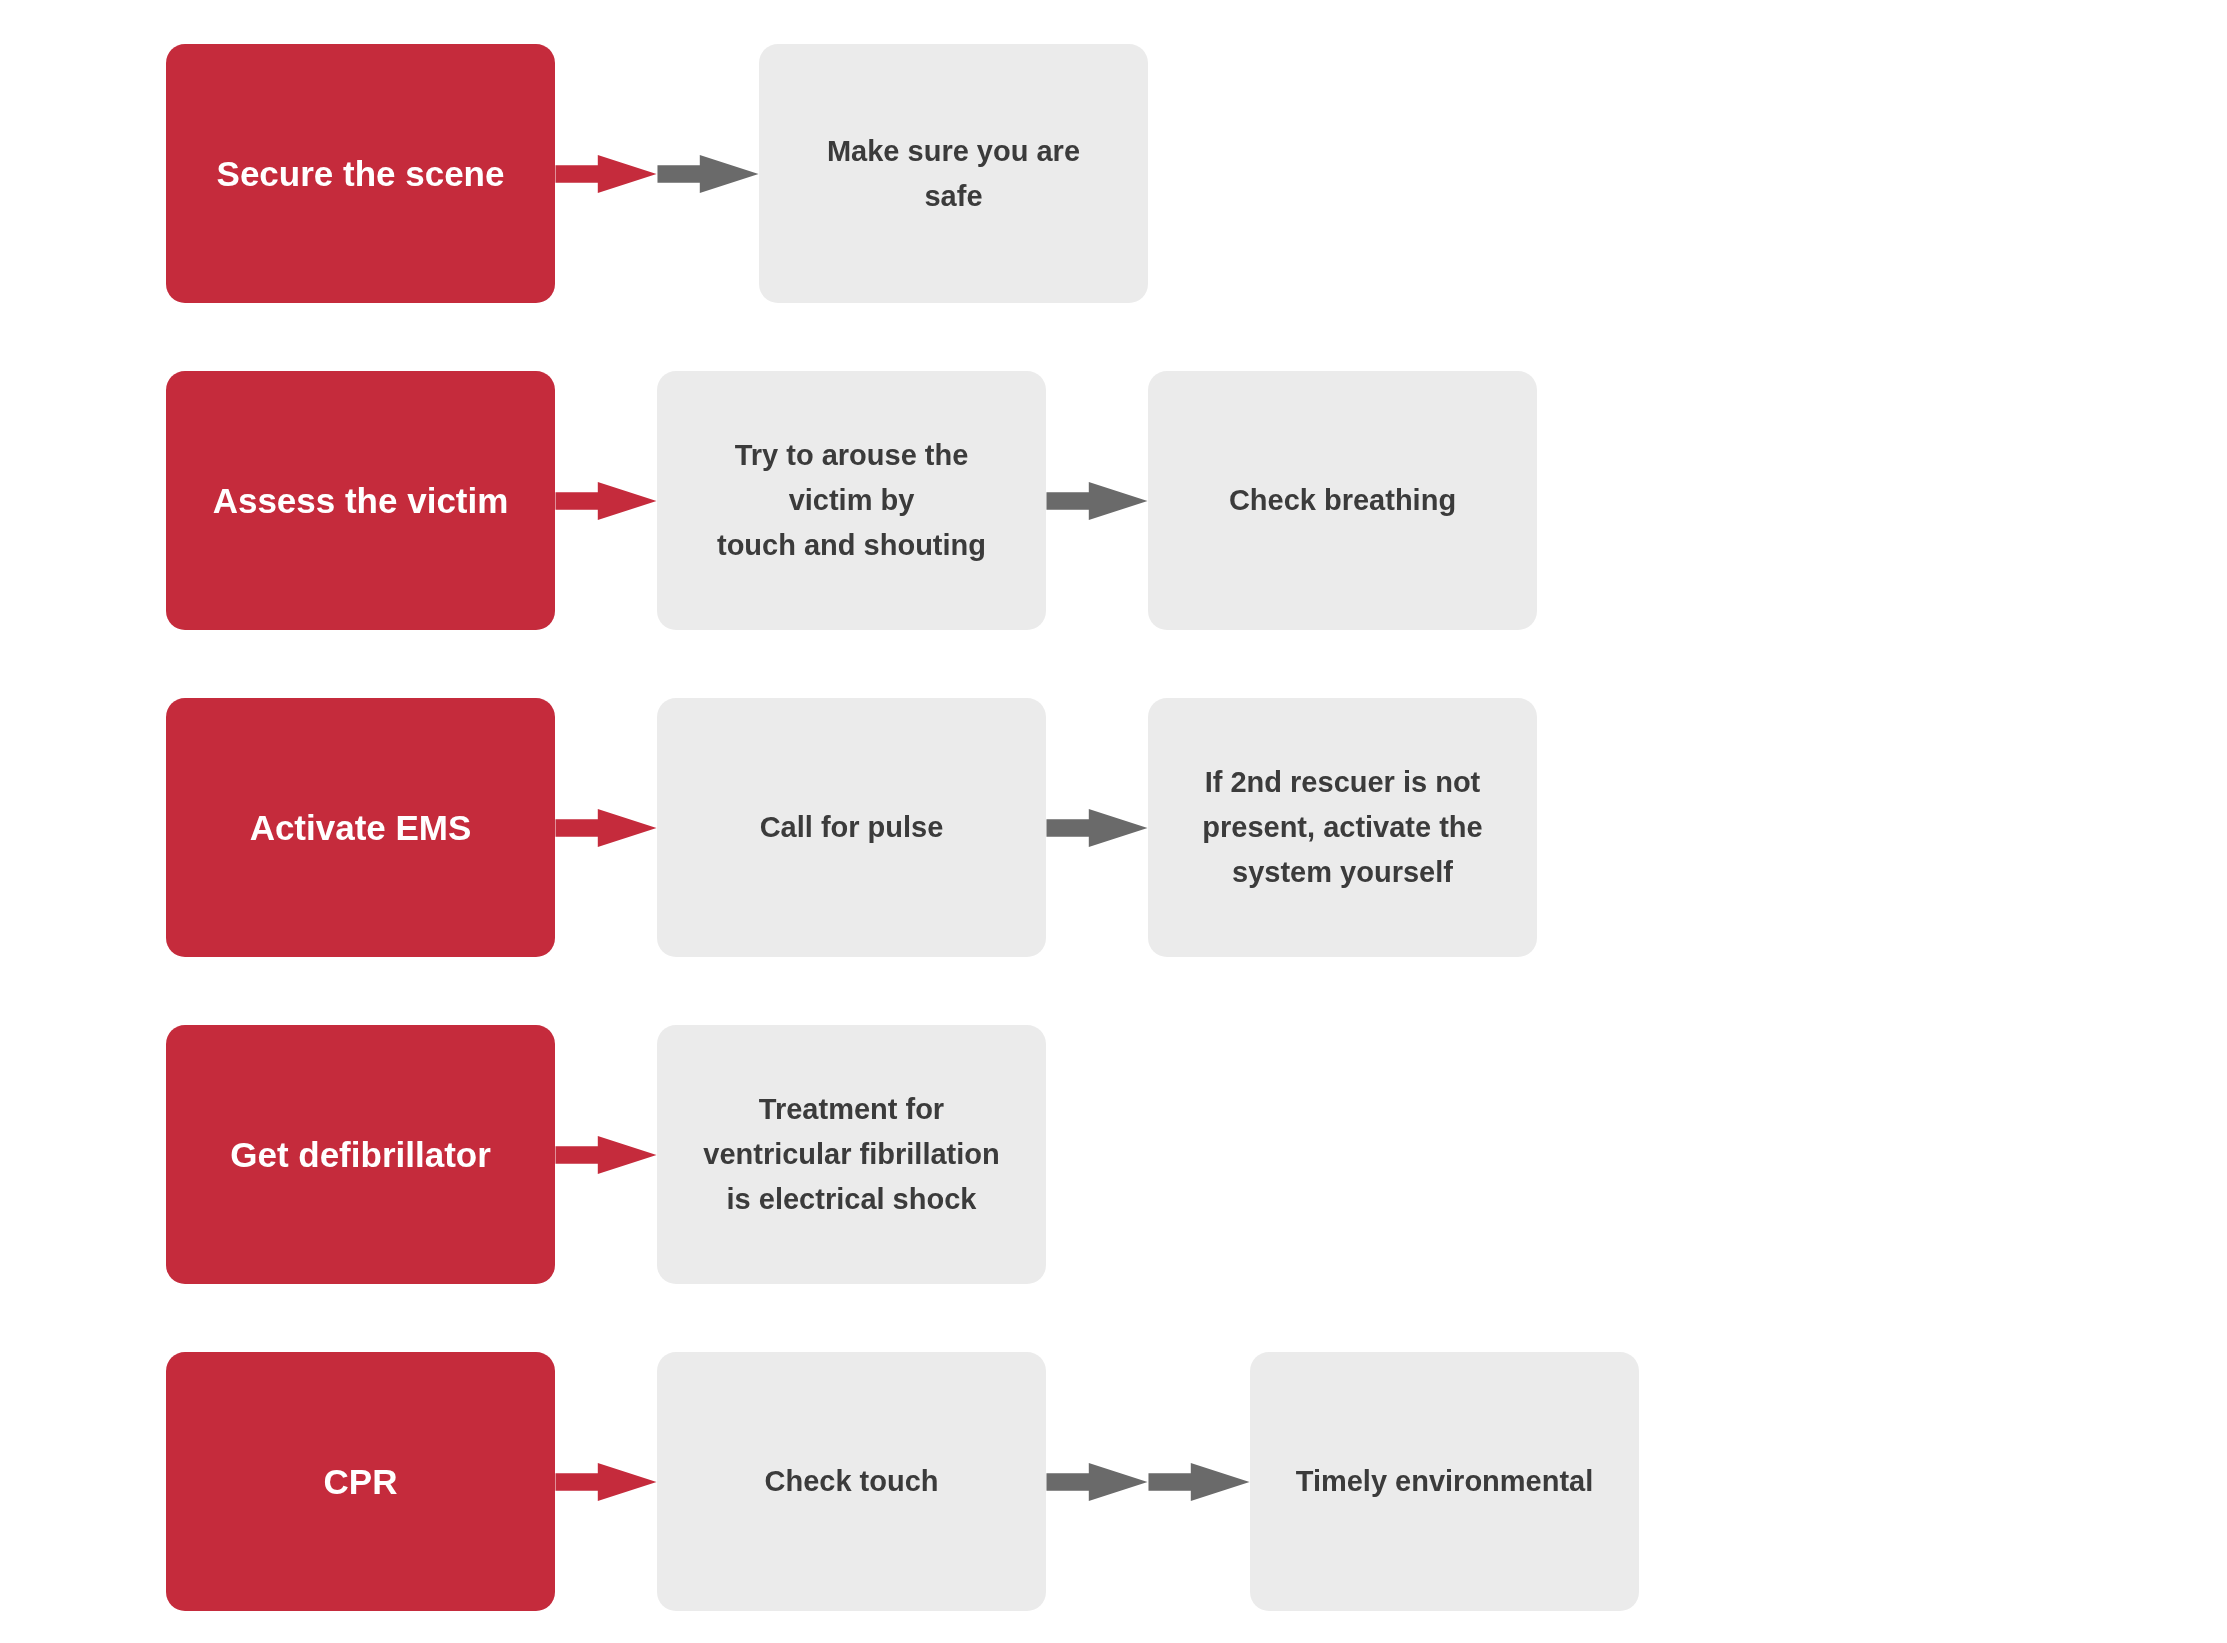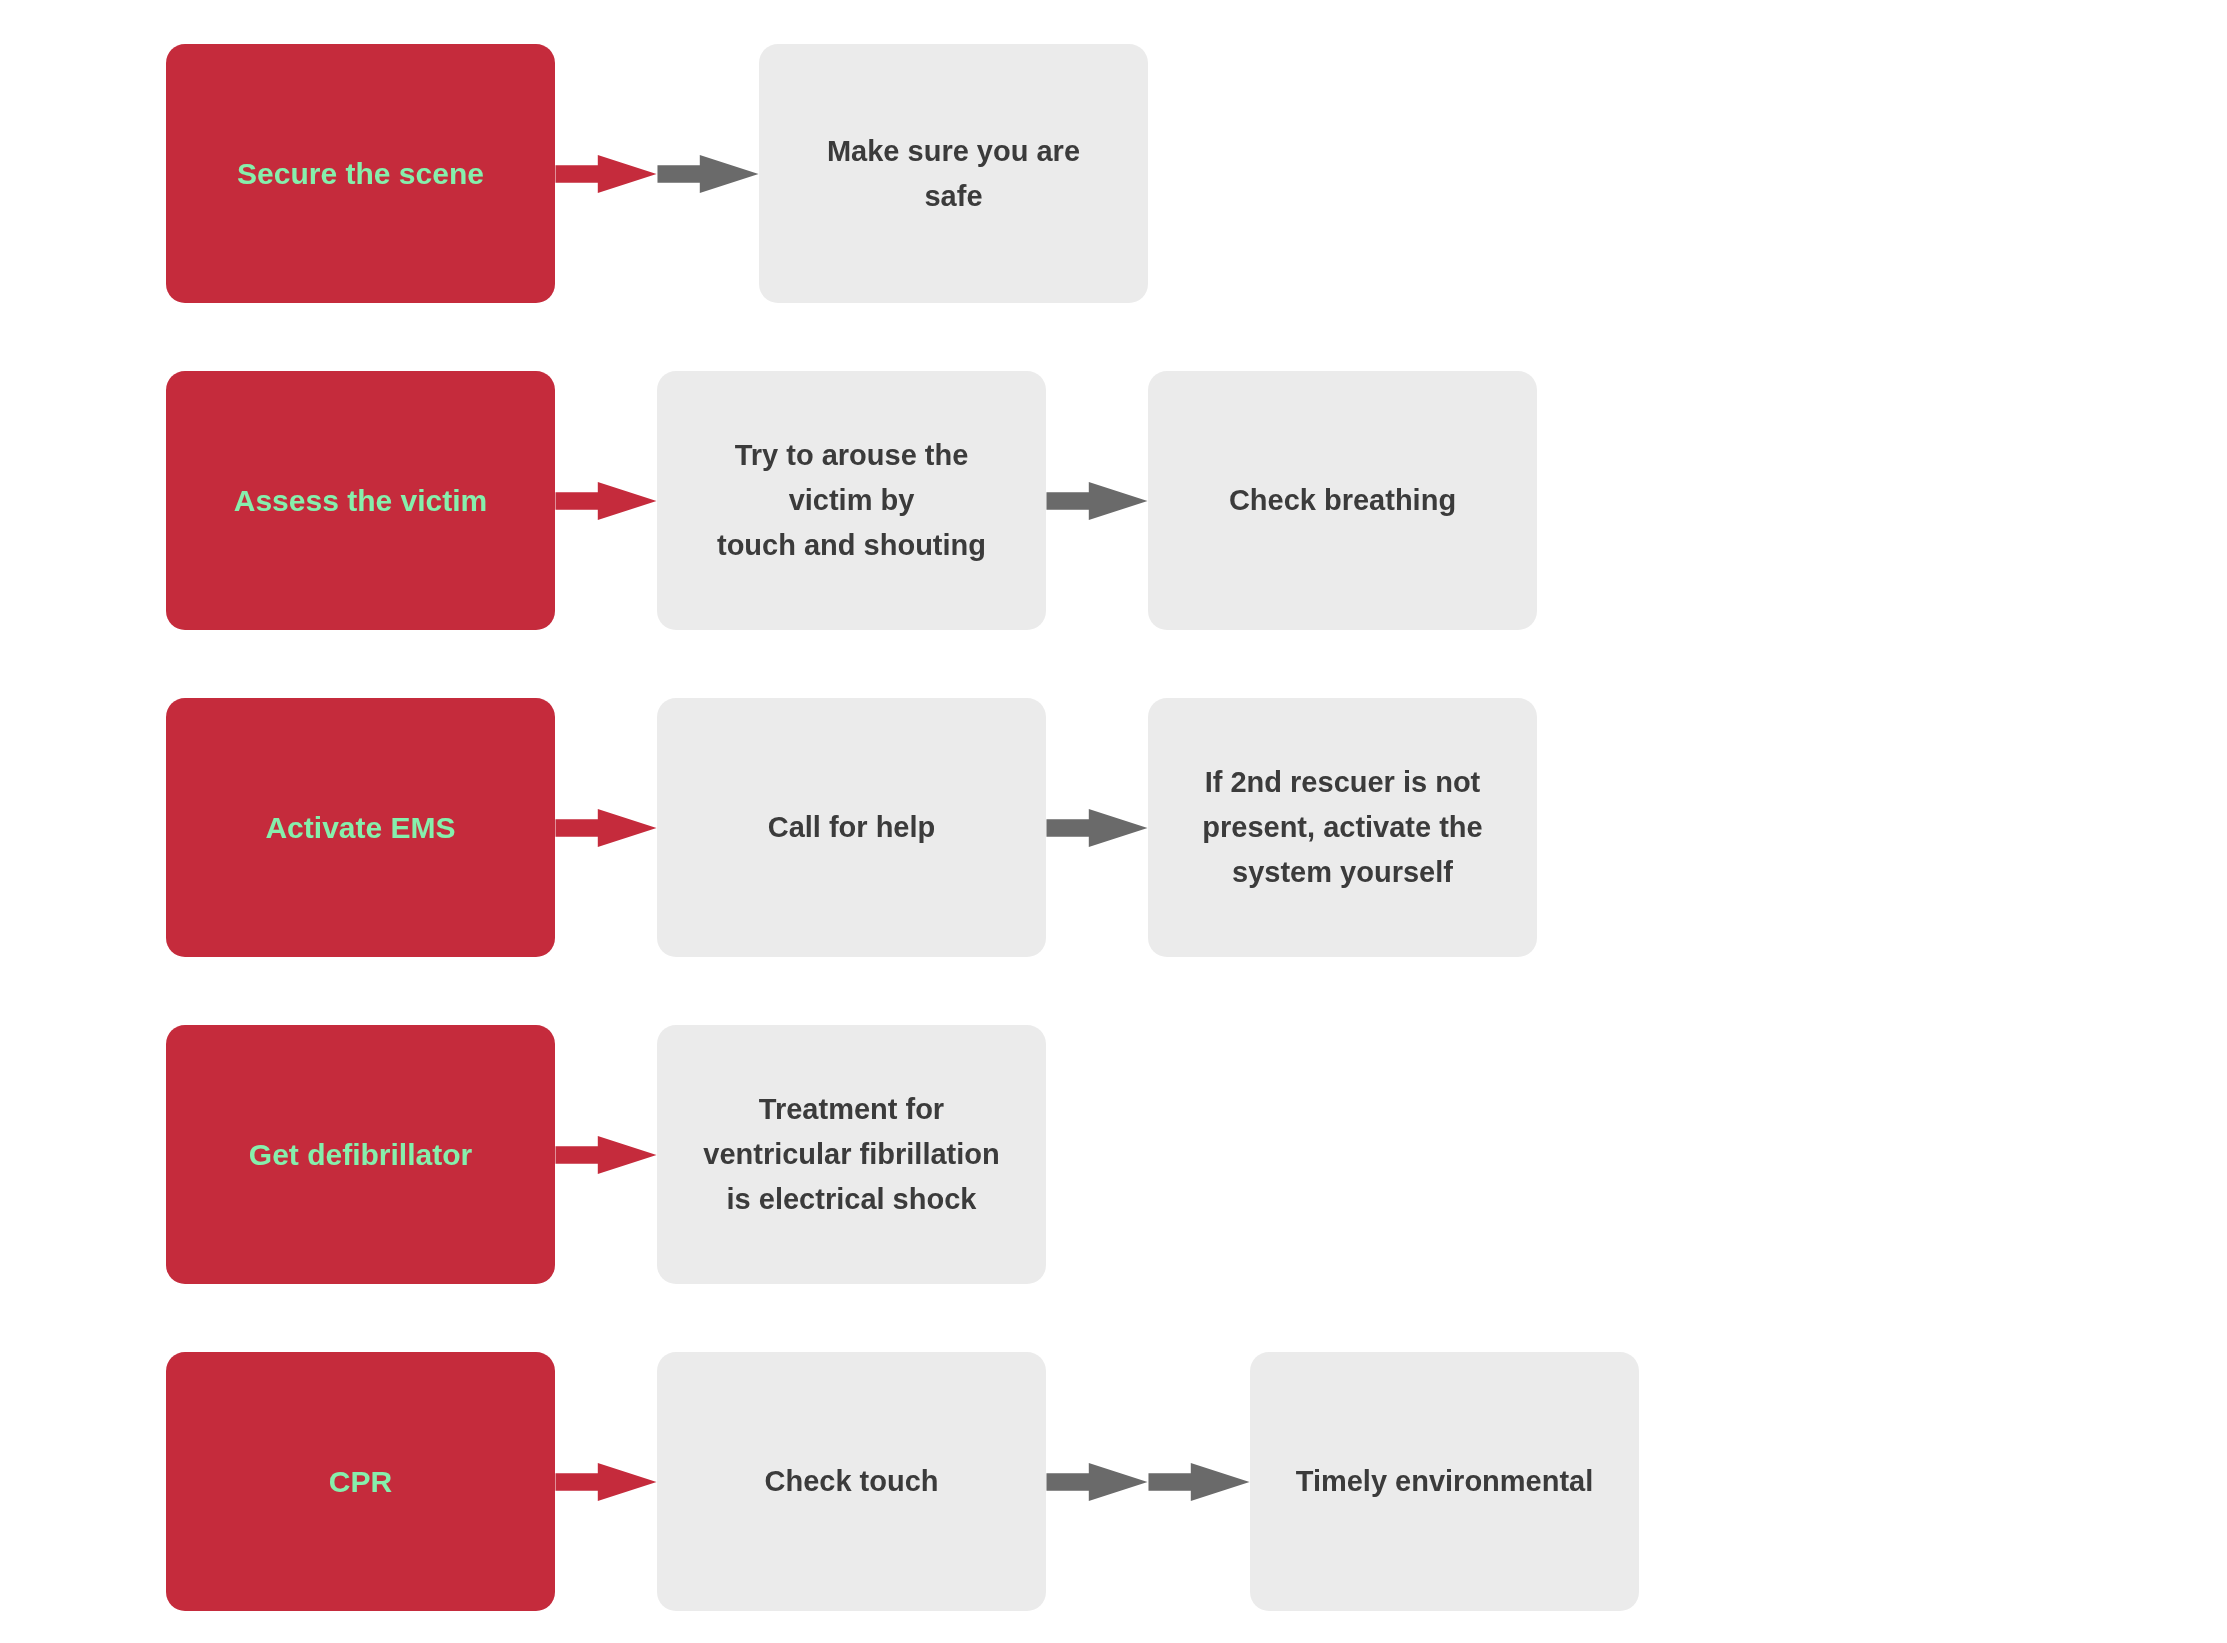--- a/index.html
+++ b/index.html
@@ -41,22 +41,22 @@
     padding: 17.5px 21px;
     flex: 0 0 auto;
   }
   .box.stage {
     background: #C52B3C;
   }
   .box.step {
     background: #EBEBEB;
   }
   .box.stage .label {
-    color: #86efac;
-    font-size: 30px;
+    color: #ffffff;
+    font-size: 35px;
     font-weight: 700;
     line-height: 1.4;
     white-space: pre-line;
   }
   .box.step .label {
     color: #3B3B3B;
     font-size: 29px;
     font-weight: 700;
     line-height: 1.55;
     white-space: pre-line;
@@ -111,21 +111,21 @@
     </div>
 
     <div class="row">
       <div class="box stage">
         <span class="label">Activate EMS</span>
       </div>
       <svg class="arrow" viewBox="0 0 117 44">
         <polygon points="0,12 49,12 49,0 117,22 49,44 49,32 0,32" fill="#C52B3C"></polygon>
       </svg>
       <div class="box step">
-        <span class="label">Call for help</span>
+        <span class="label">Call for pulse</span>
       </div>
       <svg class="arrow" viewBox="0 0 117 44">
         <polygon points="0,12 49,12 49,0 117,22 49,44 49,32 0,32" fill="#6A6A6A"></polygon>
       </svg>
       <div class="box step">
         <span class="label">If 2nd rescuer is not
 present, activate the
 system yourself</span>
       </div>
     </div>

